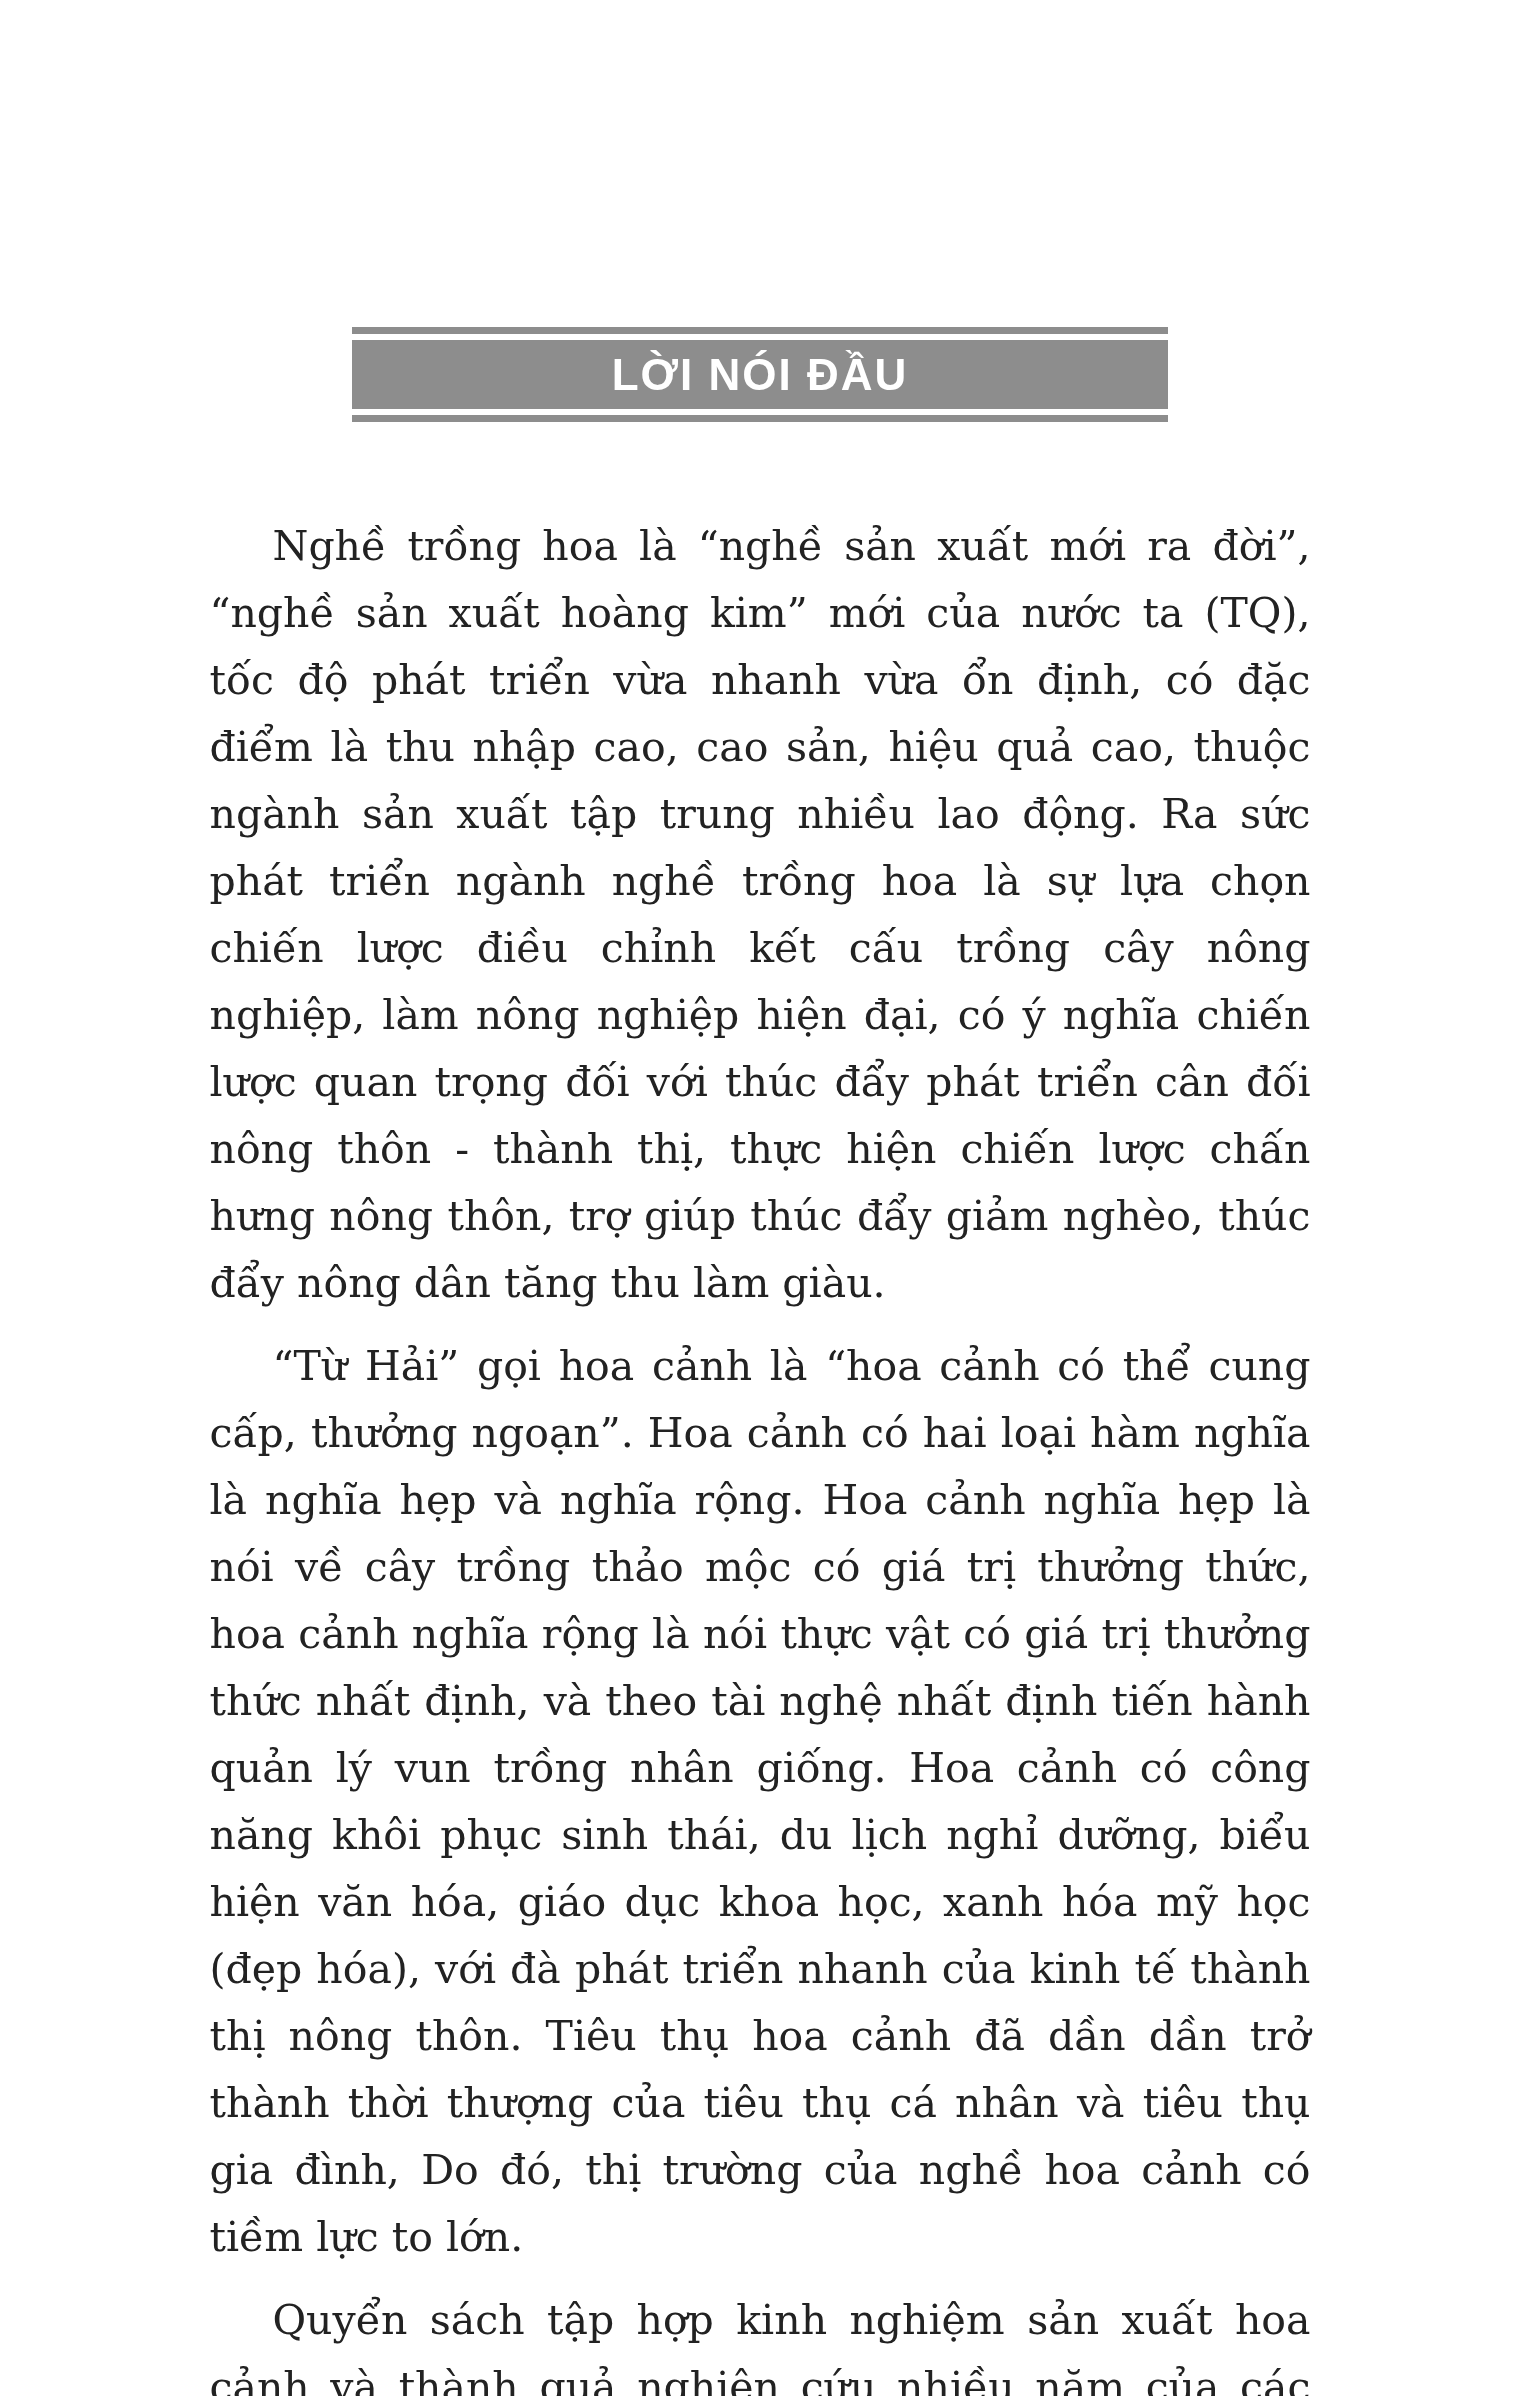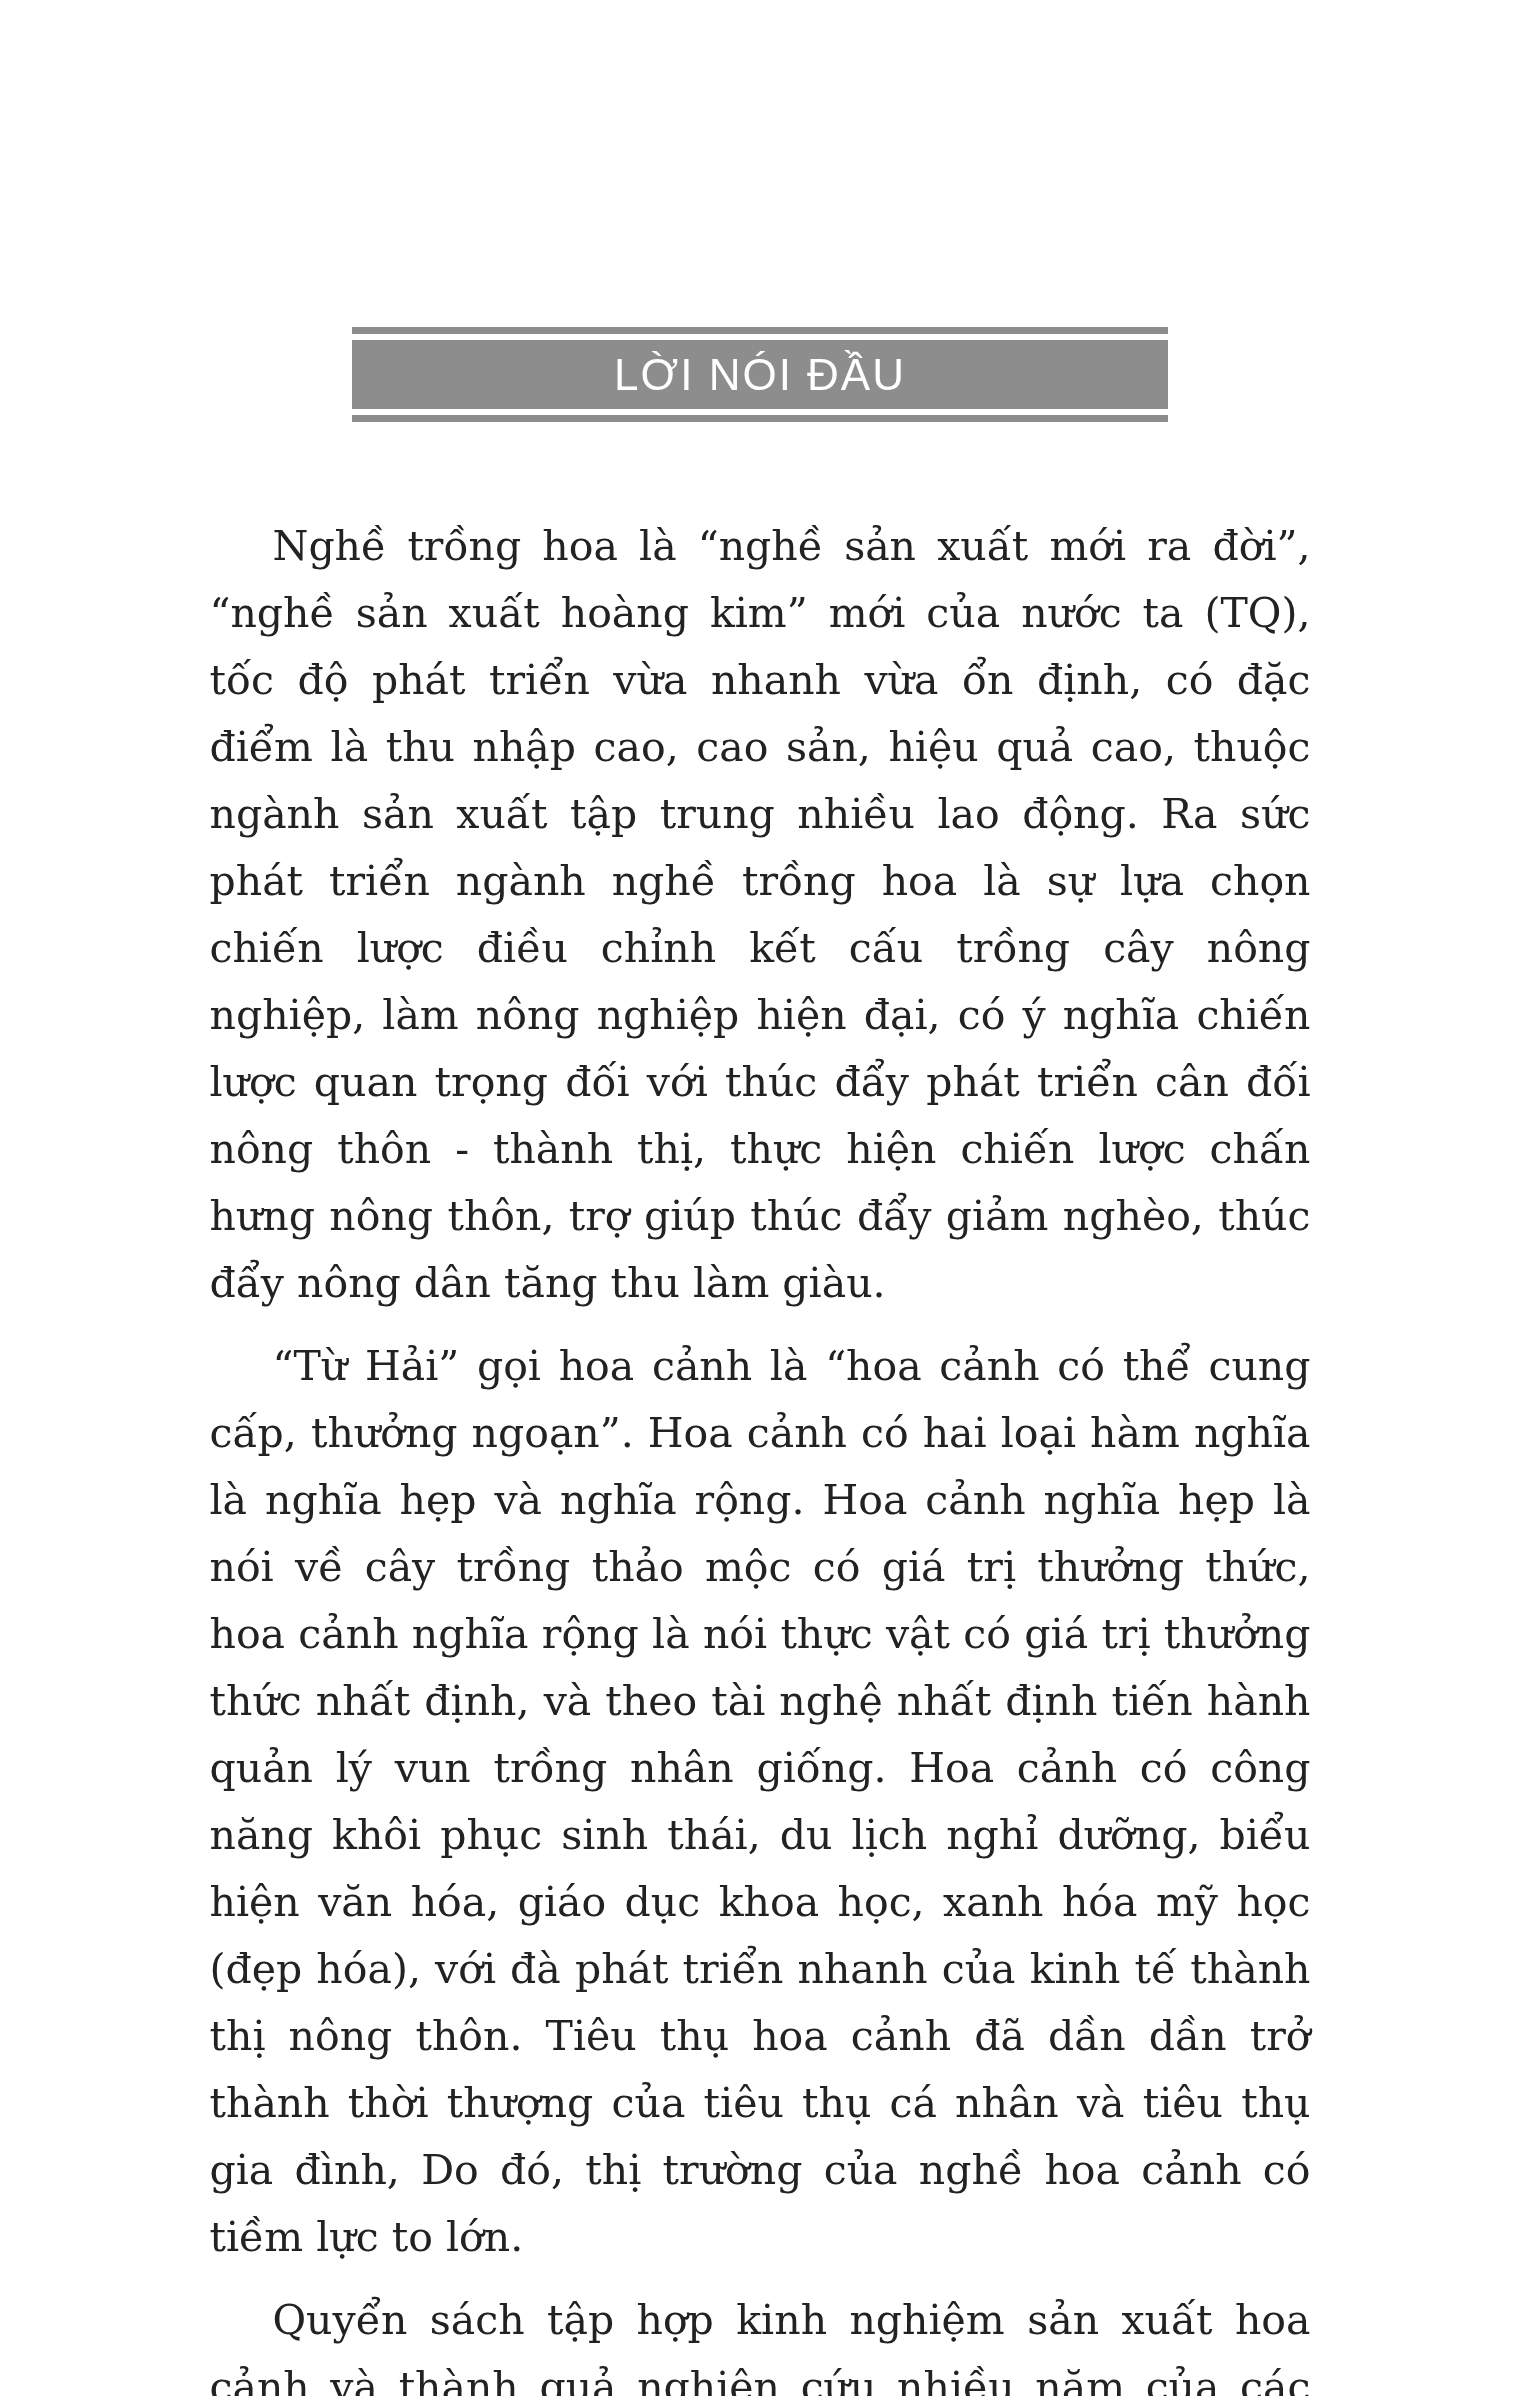--- a/index.html
+++ b/index.html
@@ -38,21 +38,21 @@
     background: var(--banner-bg);
     height: 69px;
     display: flex;
     align-items: center;
     justify-content: center;
   }
   .banner .title {
     margin: 14px;
     color: var(--banner-text);
     font-family: "Liberation Sans", sans-serif;
-    font-weight: 400;
+    font-weight: 700;
     font-size: 44px;
     letter-spacing: 2px;
     line-height: 1;
     white-space: nowrap;
   }
   .body-text {
     width: 1101px;
     margin: 0 auto;
     color: var(--body-text);
     font-size: 41px;

